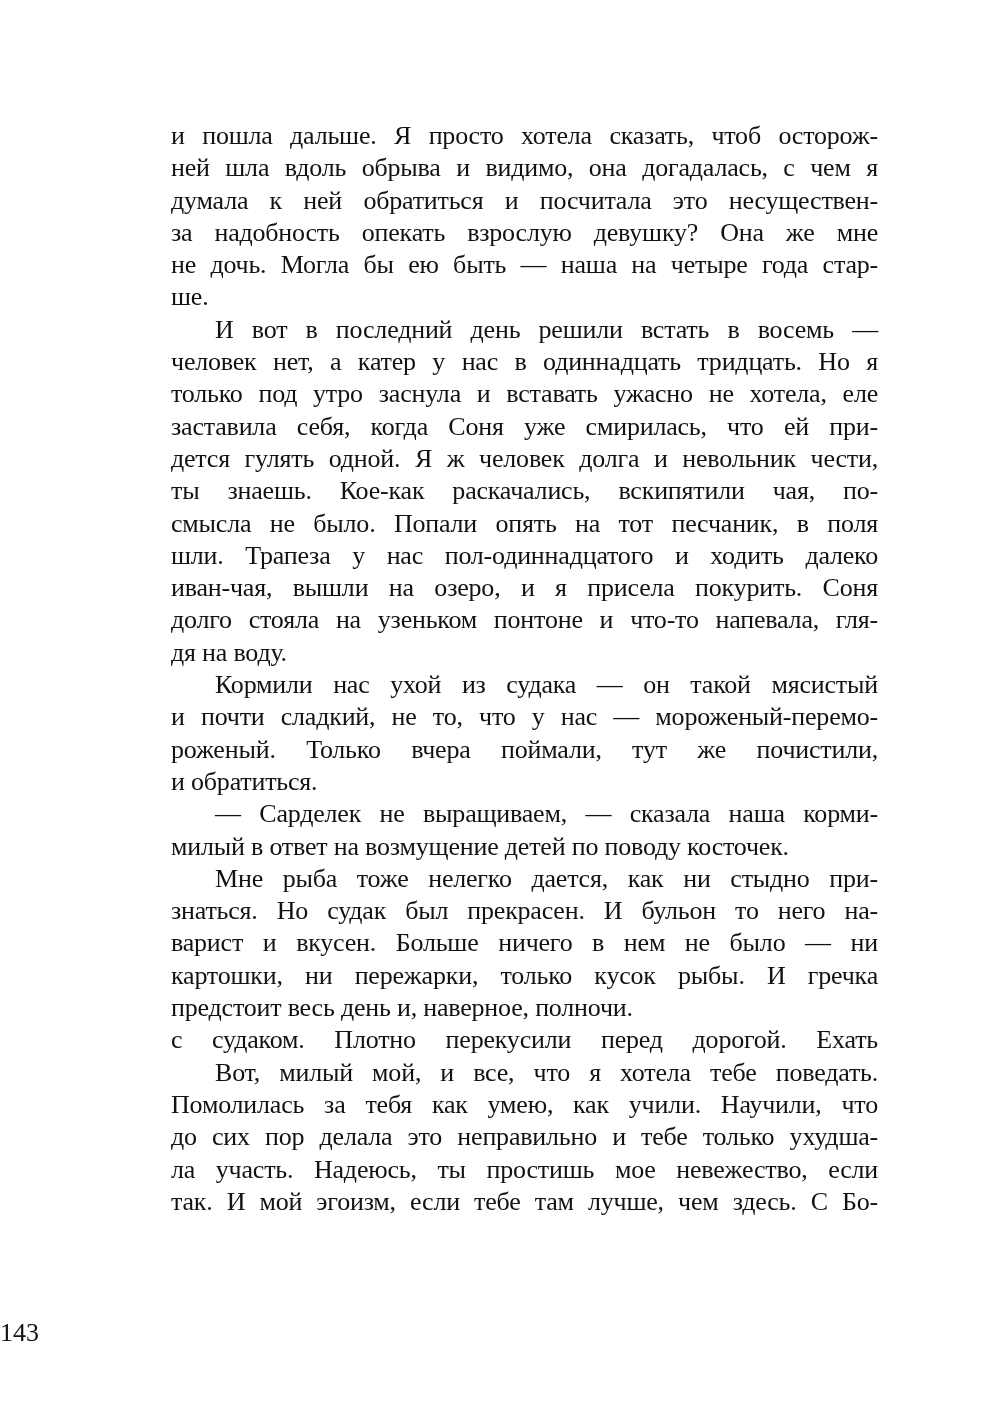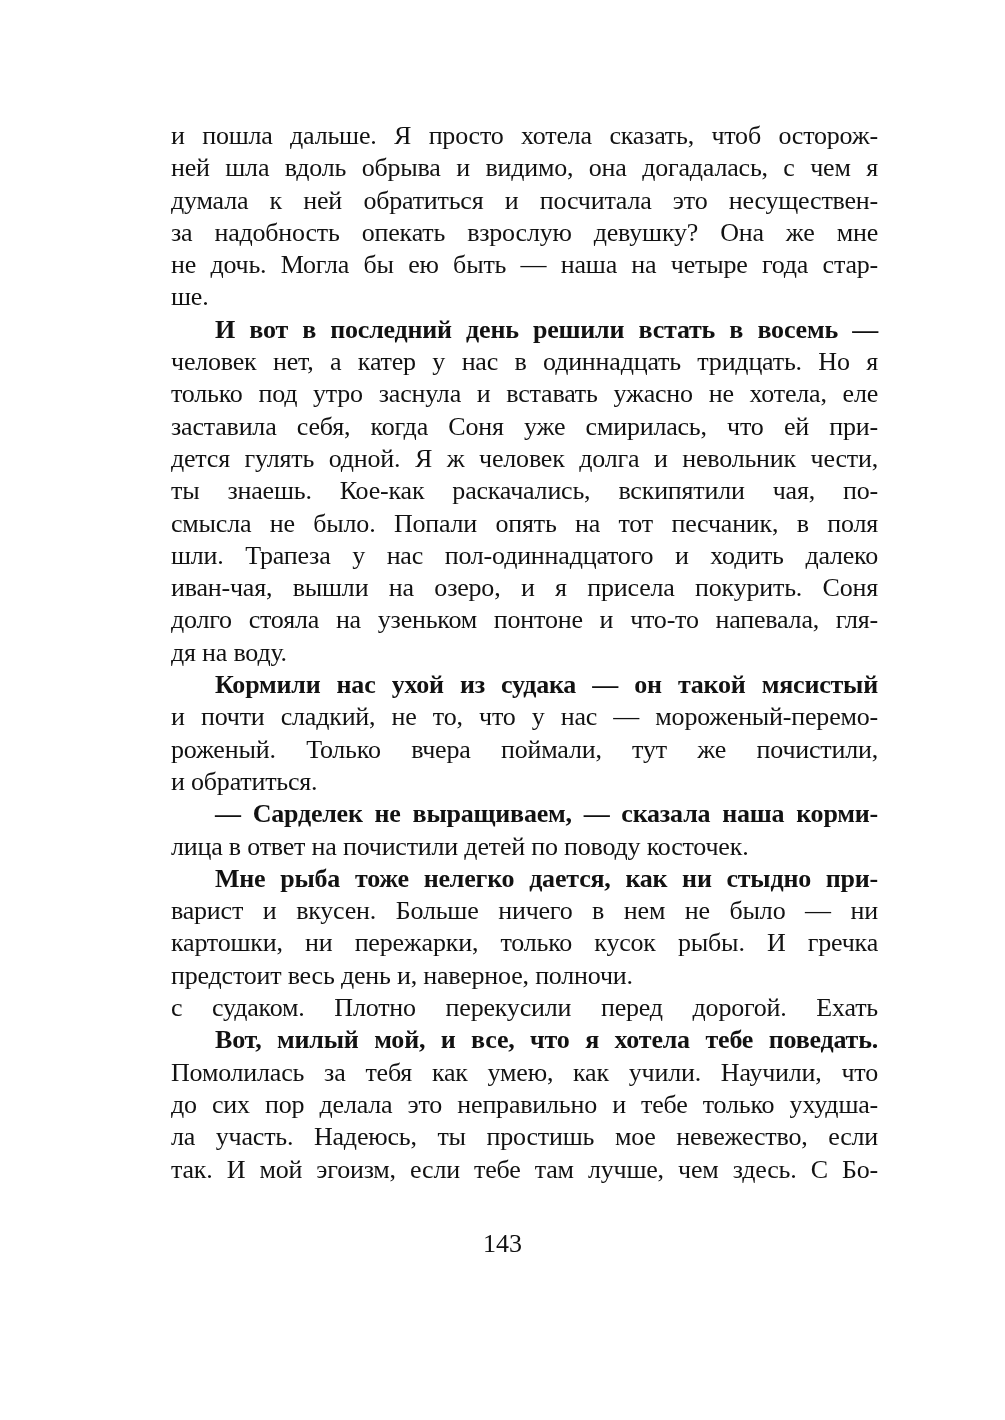--- a/index.html
+++ b/index.html
@@ -35,28 +35,26 @@
   .line {
     text-align: justify;
     text-align-last: justify;
     white-space: normal;
   }
   .line.final {
     text-align-last: left;
   }
   .line.indent {
     text-indent: 44px;
-    font-weight: bold;
   }
   .page-number {
     position: absolute;
     left: 0;
-    top: 1229px;
+    top: 1318px;
     width: 1005px;
-    text-align: center;
     font-size: 26px;
     letter-spacing: 0;
   }
 </style>
 </head>
 <body>
 
 <div class="book-page">
   <div class="text-block">
       <div class="line">и пошла дальше. Я просто хотела сказать, чтоб осторож-</div>
@@ -74,22 +72,23 @@
       <div class="line">смысла не было. Попали опять на тот песчаник, в поля</div>
       <div class="line">шли. Трапеза у нас пол-одиннадцатого и ходить далеко</div>
       <div class="line">иван-чая, вышли на озеро, и я присела покурить. Соня</div>
       <div class="line">долго стояла на узеньком понтоне и что-то напевала, гля-</div>
       <div class="line final">дя на воду.</div>
       <div class="line indent">Кормили нас ухой из судака — он такой мясистый</div>
       <div class="line">и почти сладкий, не то, что у нас — мороженый-перемо-</div>
       <div class="line">роженый. Только вчера поймали, тут же почистили,</div>
       <div class="line final">и обратиться.</div>
       <div class="line indent">— Сарделек не выращиваем, — сказала наша корми-</div>
-      <div class="line final">лица в ответ на почистили детей по поводу косточек.</div>
+      <div class="line final">милый в ответ на возмущение детей по поводу косточек.</div>
       <div class="line indent">Мне рыба тоже нелегко дается, как ни стыдно при-</div>
+      <div class="line">знаться. Но судак был прекрасен. И бульон то него на-</div>
       <div class="line">варист и вкусен. Больше ничего в нем не было — ни</div>
       <div class="line">картошки, ни пережарки, только кусок рыбы. И гречка</div>
       <div class="line final">предстоит весь день и, наверное, полночи.</div>
       <div class="line">с судаком. Плотно перекусили перед дорогой. Ехать</div>
       <div class="line indent">Вот, милый мой, и все, что я хотела тебе поведать.</div>
       <div class="line">Помолилась за тебя как умею, как учили. Научили, что</div>
       <div class="line">до сих пор делала это неправильно и тебе только ухудша-</div>
       <div class="line">ла участь. Надеюсь, ты простишь мое невежество, если</div>
       <div class="line">так. И мой эгоизм, если тебе там лучше, чем здесь. С Бо-</div>
     </div>

